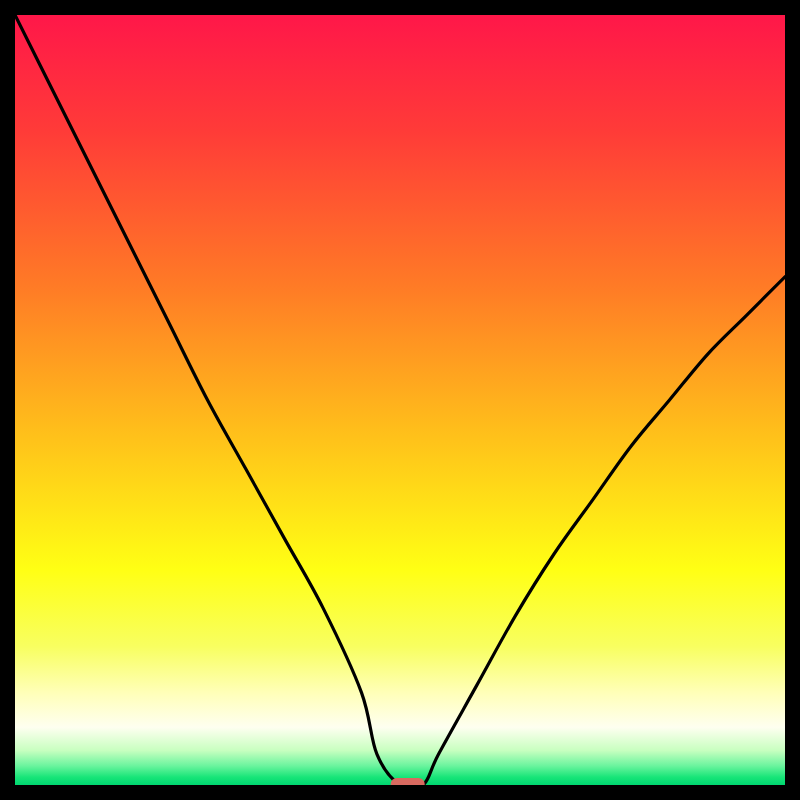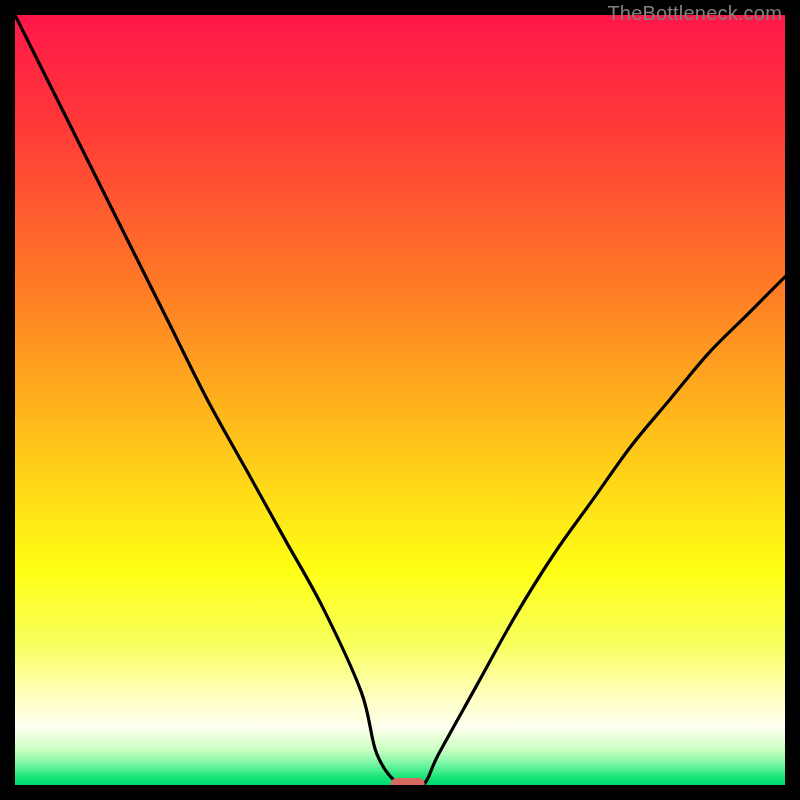--- a/index.html
+++ b/index.html
@@ -72,15 +72,14 @@
       <rect x="0" y="0" width="770" height="770" fill="url(#bg)"></rect>
     </svg>
 
     <svg class="curve" viewBox="0 0 770 770" preserveAspectRatio="none">
       <path id="curve-path" d="M 0 0 C 6.416666666666667 12.833333333333334, 25.666666666666664 51.33333333333333, 38.5 77 C 51.333333333333336 102.66666666666667, 64.16666666666667 128.33333333333334, 77 154 C 89.83333333333333 179.66666666666666, 102.66666666666667 205.33333333333334, 115.5 231 C 128.33333333333334 256.6666666666667, 141.16666666666666 282.3333333333333, 154 308 C 166.83333333333334 333.6666666666667, 179.66666666666666 360.6166666666667, 192.5 385 C 205.33333333333334 409.3833333333333, 218.16666666666666 431.2, 231 454.3 C 243.83333333333334 477.40000000000003, 256.6666666666667 500.5, 269.5 523.6 C 282.3333333333333 546.7, 295.1666666666667 567.2333333333333, 308 592.9 C 320.8333333333333 618.5666666666666, 337.51666666666665 653.2166666666667, 346.5 677.6 C 355.48333333333335 701.9833333333333, 355.4833333333333 723.8000000000001, 361.9 739.2 C 368.31666666666666 754.6, 377.3 764.8666666666667, 385 770 C 392.7 775.1333333333333, 401.68333333333334 775.1333333333333, 408.1 770 C 414.5166666666667 764.8666666666667, 414.5166666666667 755.8833333333334, 423.50000000000006 739.2 C 432.4833333333334 722.5166666666667, 449.1666666666667 693, 462 669.9 C 474.8333333333333 646.8, 487.6666666666667 622.4166666666667, 500.5 600.6 C 513.3333333333334 578.7833333333333, 526.1666666666666 558.25, 539 539 C 551.8333333333334 519.75, 564.6666666666666 503.0666666666667, 577.5 485.1 C 590.3333333333334 467.1333333333333, 603.1666666666666 447.8833333333333, 616 431.2 C 628.8333333333334 414.51666666666665, 641.6666666666666 400.4, 654.5 385 C 667.3333333333334 369.6, 680.1666666666666 352.91666666666663, 693 338.79999999999995 C 705.8333333333334 324.6833333333333, 718.6666666666666 313.1333333333333, 731.5 300.3 C 744.3333333333334 287.4666666666667, 763.5833333333334 268.21666666666664, 770 261.79999999999995" fill="none" stroke="#000" stroke-width="3.2" stroke-linecap="round" stroke-linejoin="round"></path>
       <rect id="marker-rect" rx="6" ry="6" height="12" fill="#d86a60" x="375.7" y="763" width="34"></rect>
     </svg>
 
   </div>
 
-  <div class="watermark">TheBottleneck.com</div>
 
 </div>
 
 </body></html>

